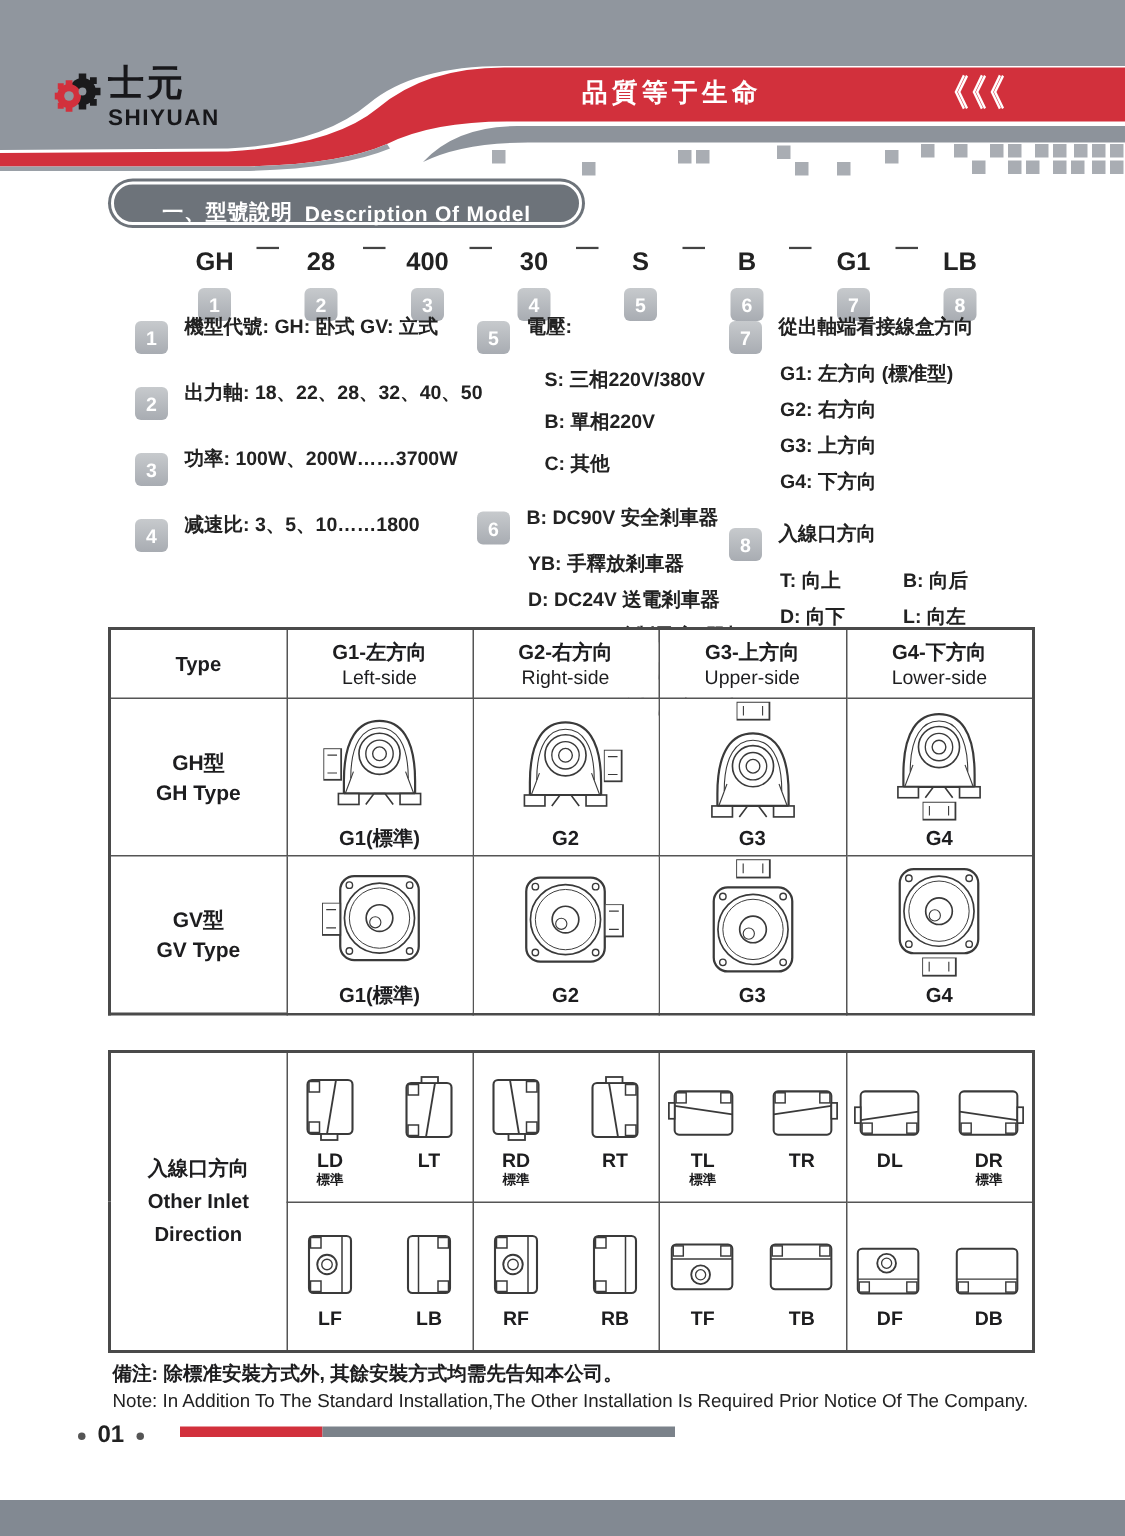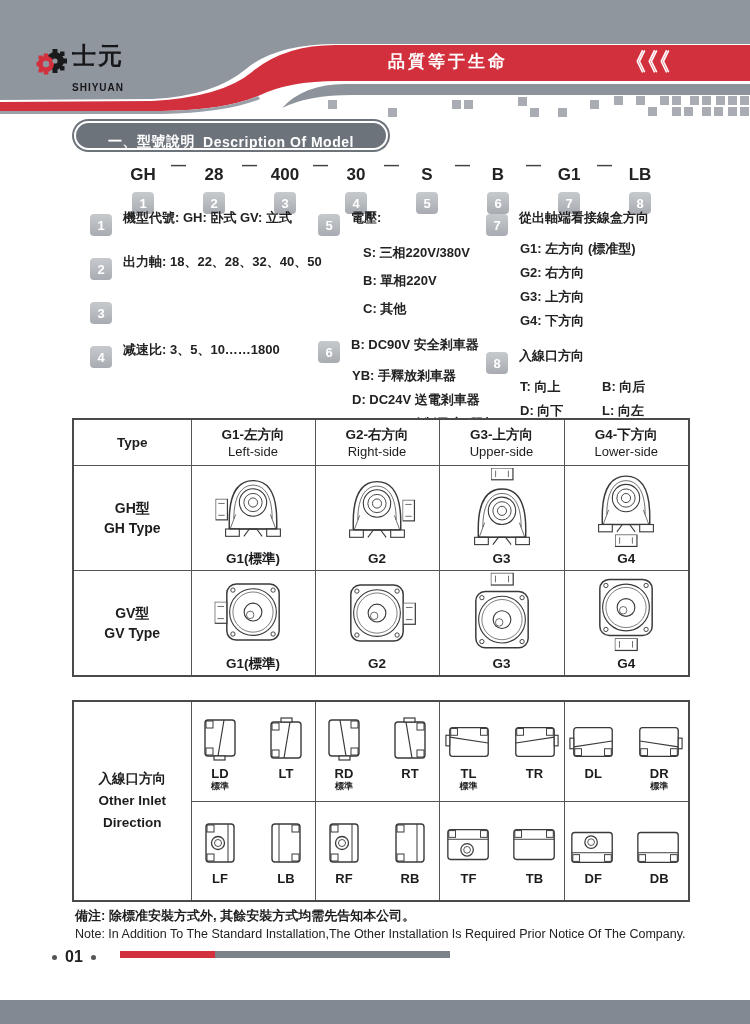--- a/index.html
+++ b/index.html
@@ -4,21 +4,21 @@
 <style>
   * { margin:0; padding:0; box-sizing:border-box; }
   html,body { width:750px; }
   body { font-family:"Liberation Sans","DejaVu Sans",sans-serif; background:#fff; color:#1d1d1f; }
   .page { position:relative; width:750px; height:1024px; background:#fff; overflow:hidden; }
 
   
   .header-svg { position:absolute; top:0; left:0; }
   .logo { position:absolute; top:44px; left:36px; display:flex; align-items:flex-start; gap:4px; }
   .logo-text-zh { font-size:24px; font-weight:700; color:#17171a; letter-spacing:2px; line-height:1; }
-  .logo-text-en { font-size:10px; font-weight:700; color:#17171a; letter-spacing:1px; margin-top:14px; }
+  .logo-text-en { font-size:15px; font-weight:700; color:#17171a; letter-spacing:1px; margin-top:2px; }
   .slogan { position:absolute; top:50px; left:388px; width:230px; color:#fff; font-size:17px;
             font-weight:700; letter-spacing:3px; }
   .chevrons { position:absolute; top:48px; left:625px; color:#fff; font-size:21px; font-weight:700;
               letter-spacing:-9px; transform:scaleY(1.15); }
 
   
   .pill { position:absolute; top:121px; left:74px; width:314px; height:29px; background:#6d737a;
           border:2px solid #fff; box-shadow:0 0 0 2px #6d737a; border-radius:15px;
           display:flex; align-items:center; justify-content:center; gap:8px; }
   .pill span { color:#fff; font-weight:700; font-size:14px; letter-spacing:.5px;margin-top:12px; }
@@ -286,20 +286,21 @@
     <div class="lg-row">
       <div class="numbox">1</div>
       <div class="lg-text">機型代號: GH: 卧式   GV: 立式</div>
     </div>
     <div class="lg-row">
       <div class="numbox">2</div>
       <div class="lg-text">出力軸: 18、22、28、32、40、50</div>
     </div>
     <div class="lg-row">
       <div class="numbox">3</div>
+      <div class="lg-text">功率: 100W、200W……3700W</div>
     </div>
     <div class="lg-row">
       <div class="numbox">4</div>
       <div class="lg-text">减速比: 3、5、10……1800</div>
     </div>
   </div>
 
   <div class="legend-col col2">
     <div>
       <div class="lg-row">

